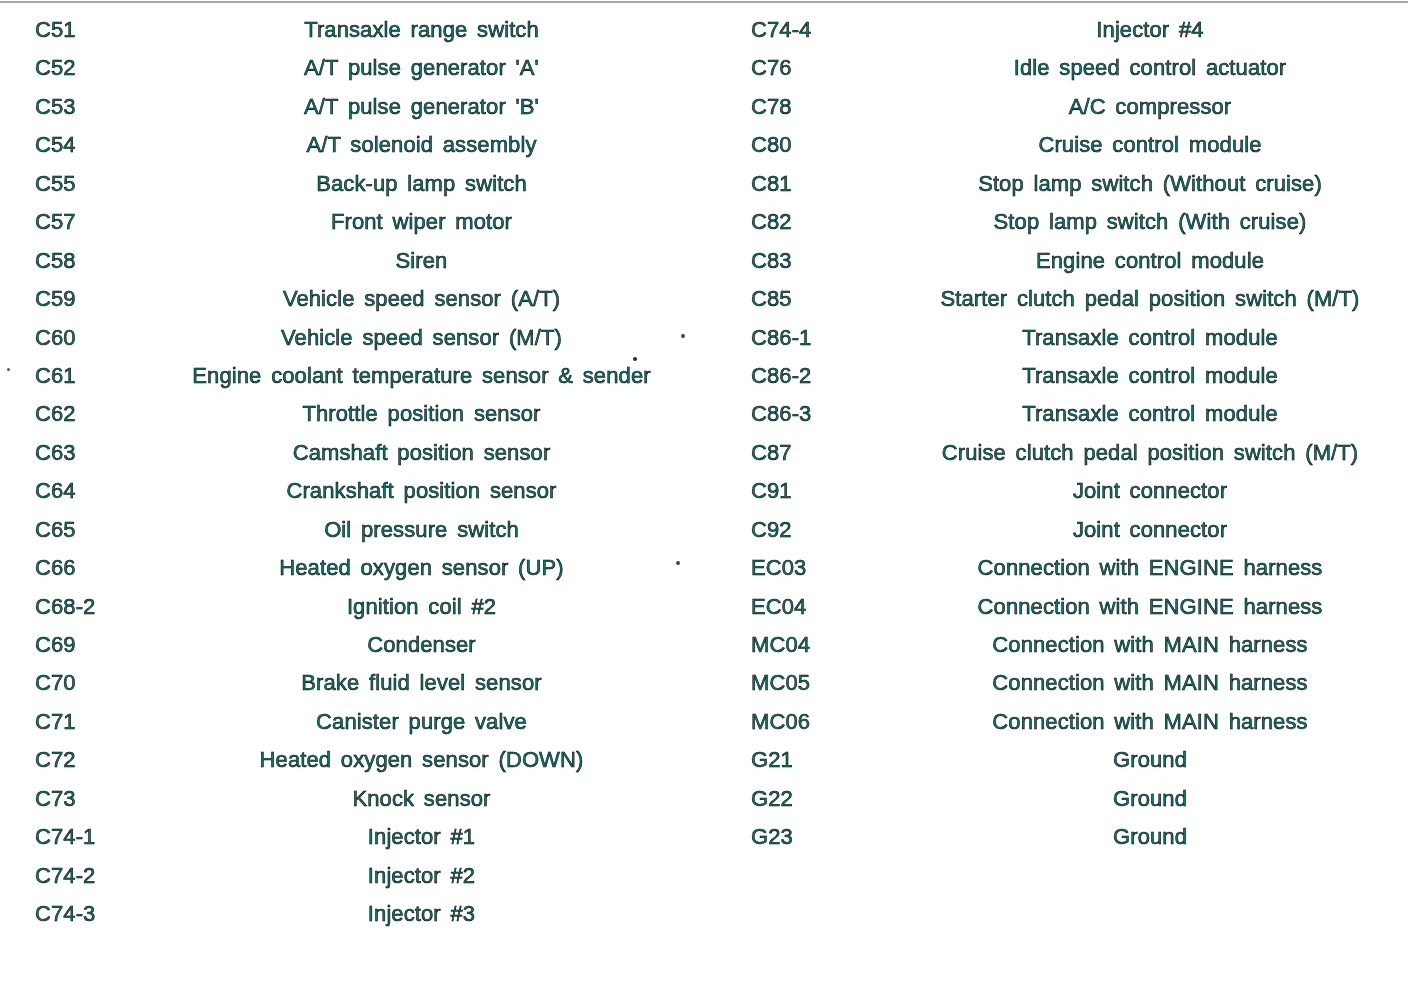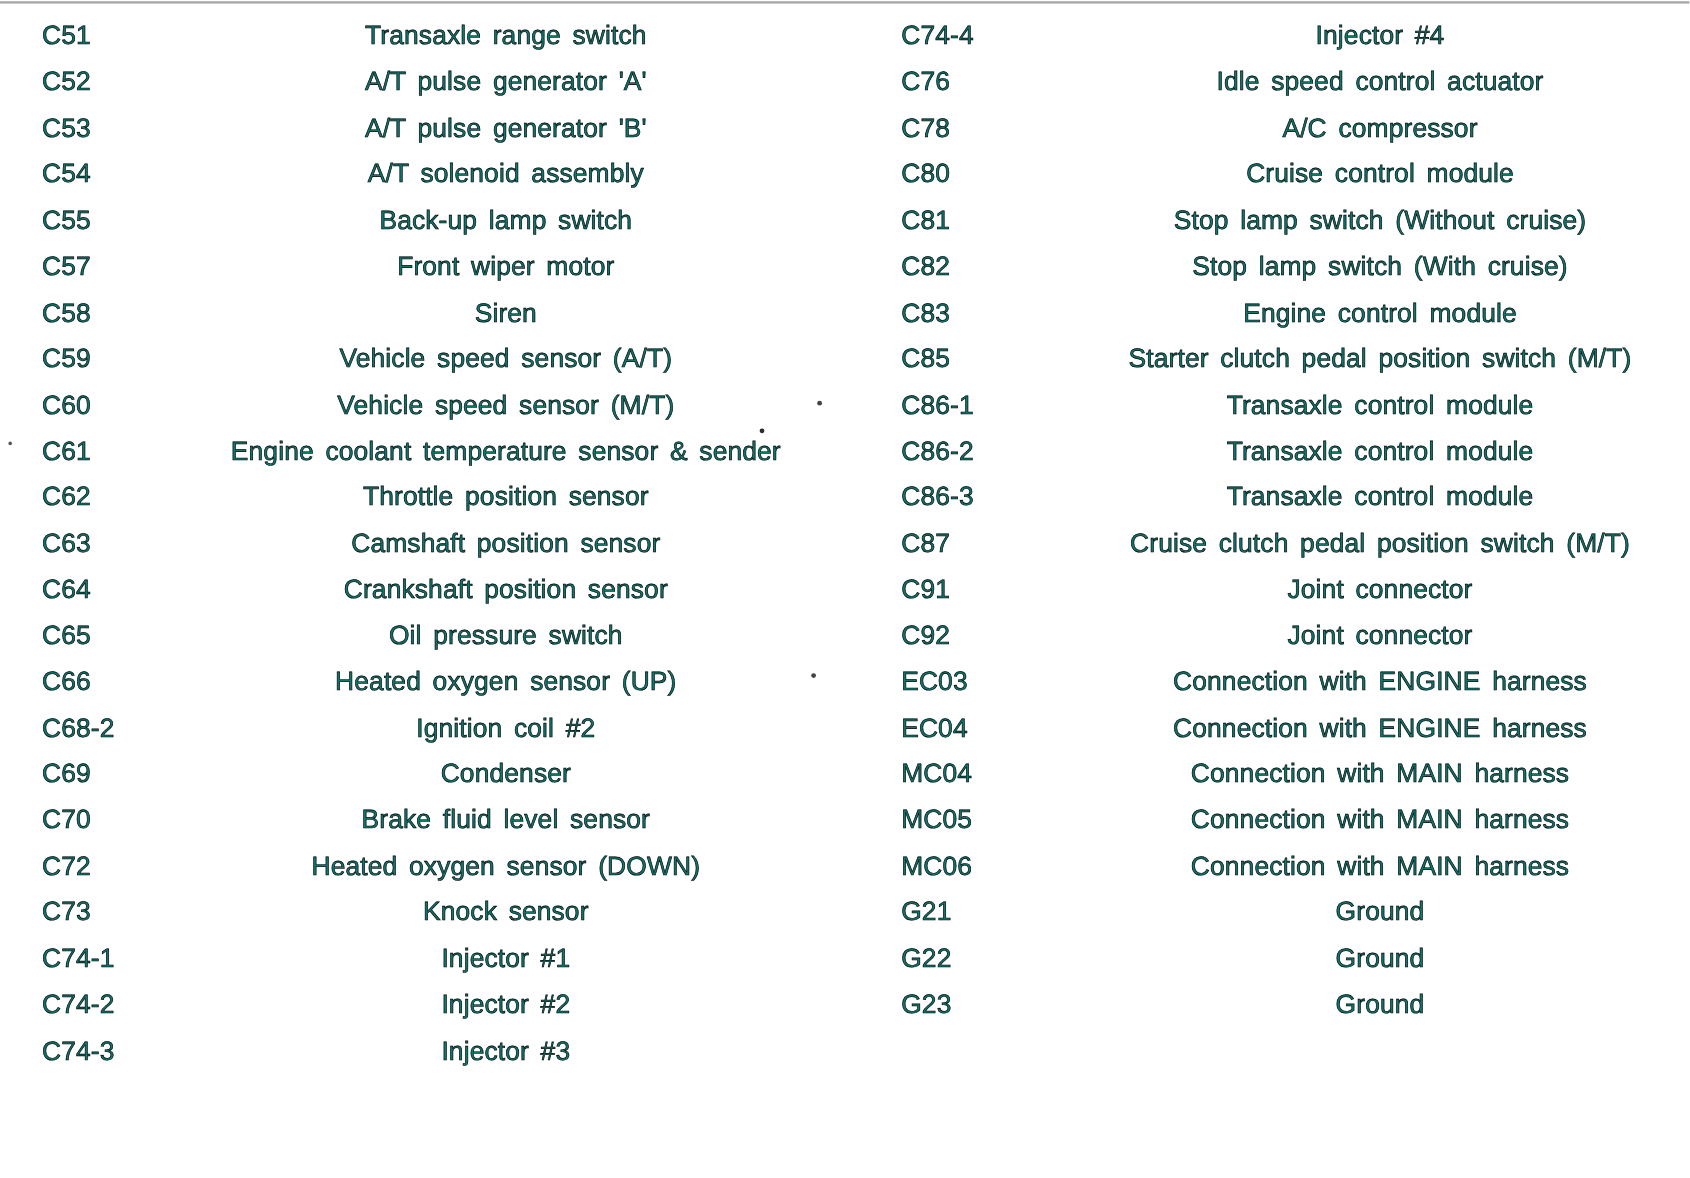--- a/index.html
+++ b/index.html
@@ -162,20 +162,24 @@
   <div class="row">
     <span class="code">C69</span>
     <span class="desc">Condenser</span>
   </div>
 
   <div class="row">
     <span class="code">C70</span>
     <span class="desc">Brake fluid level sensor</span>
   </div>
 
+  <div class="row">
+    <span class="code">C71</span>
+    <span class="desc">Canister purge valve</span>
+  </div>
 
   <div class="row">
     <span class="code">C72</span>
     <span class="desc">Heated oxygen sensor (DOWN)</span>
   </div>
 
   <div class="row">
     <span class="code">C73</span>
     <span class="desc">Knock sensor</span>
   </div>

